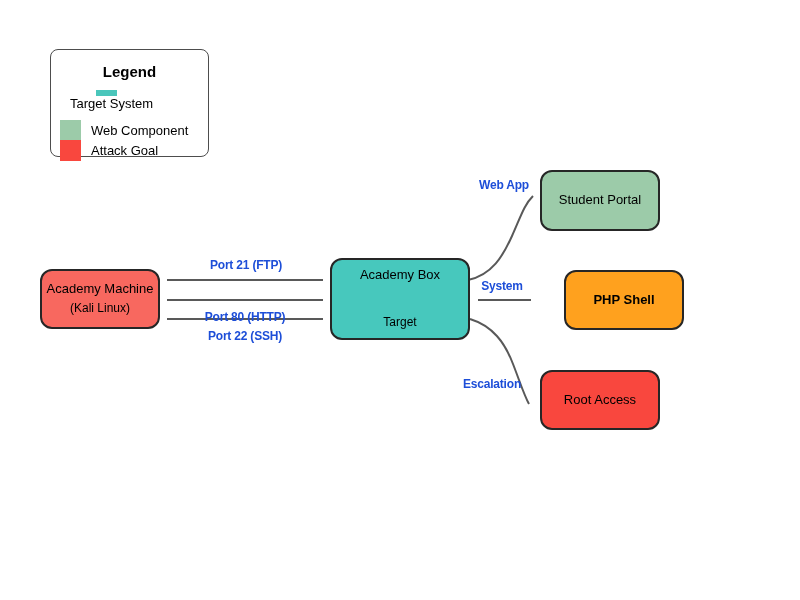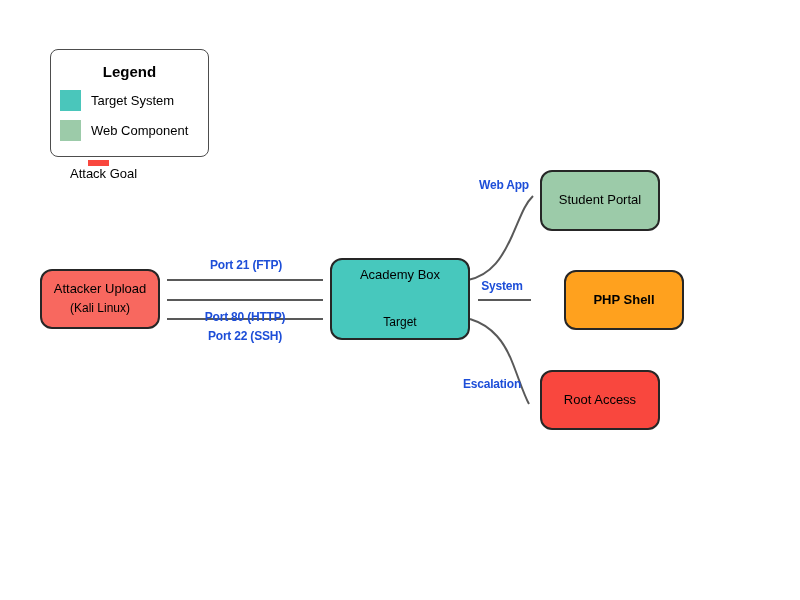--- a/index.html
+++ b/index.html
@@ -43,23 +43,23 @@
     color: #000000;
     margin-top: 13px;
   }
   .legend-row {
     position: absolute;
     left: 9px;
     display: flex;
     align-items: center;
     height: 21px;
   }
-  .legend-row.r0 { top: 40px; }
+  .legend-row.r0 { top: 40px; flex-direction: column; }
   .legend-row.r1 { top: 70px; }
-  .legend-row.r2 { top: 110px; flex-direction: column; }
+  .legend-row.r2 { top: 90px; }
   .swatch {
     width: 21px; height: 21px;
     display: inline-block;
   }
   .legend-label {
     margin-left: 10px;
     font-size: 13px;
     color: #000000;
     white-space: nowrap;
   }
@@ -123,21 +123,21 @@
       <span class="swatch" style="background-color: rgb(156, 203, 169);"></span>
       <span class="legend-label">Web Component</span>
     </div>
     <div class="legend-row r2">
       <span class="swatch" style="background-color: rgb(249, 71, 62);"></span>
       <span class="legend-label">Attack Goal</span>
     </div>
   </div>
 
   <div class="node n-attacker" style="background-color: rgb(248, 104, 95);">
-    <div class="node-label">Attacker Upload</div>
+    <div class="node-label">Academy Machine</div>
     <div class="node-sublabel">(Kali Linux)</div>
   </div>
 
   <div class="node n-academy" style="background-color: rgb(71, 200, 189);">
     <div class="node-label">Academy Box</div>
     <div class="node-sublabel">Target</div>
   </div>
 
   <div class="node n-student" style="background-color: rgb(156, 203, 169);">
     <div class="node-label">Student Portal</div>

